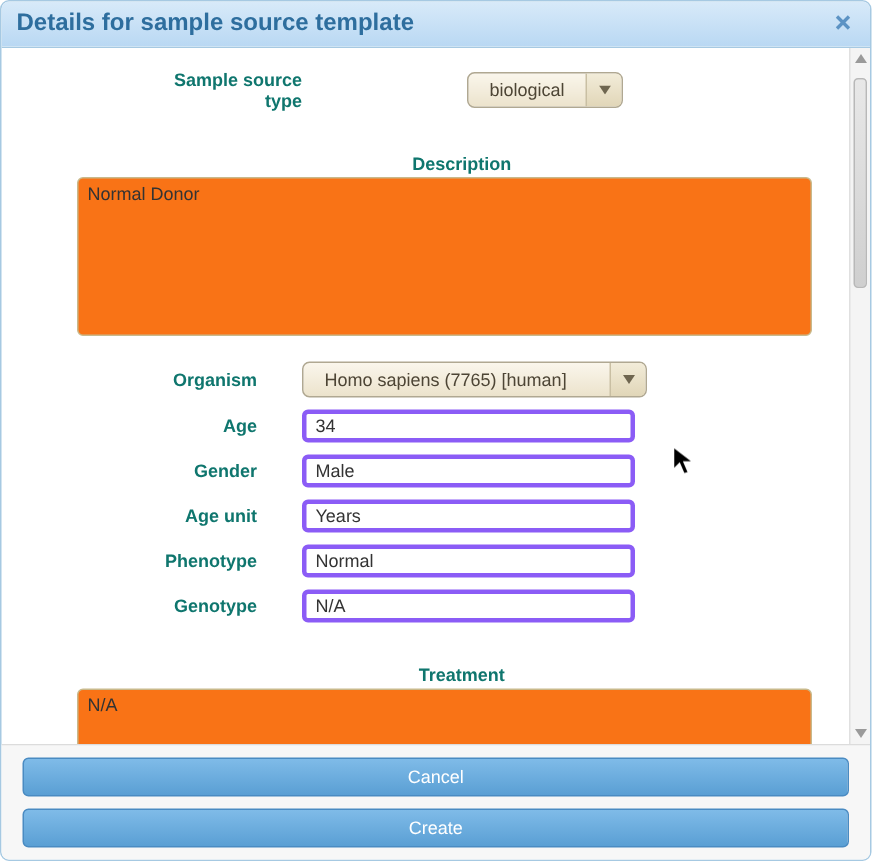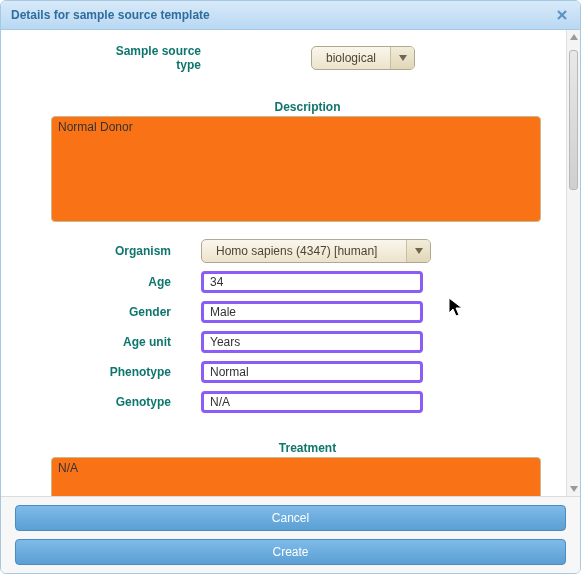--- a/index.html
+++ b/index.html
@@ -22,25 +22,25 @@
     display: flex;
     flex-direction: column;
     position: relative;
   }
   .titlebar {
     background: linear-gradient(to bottom, #d8eaf9, #b9d8f3);
     border-bottom: 1px solid #a6c9e2;
     border-radius: 5px 5px 0 0;
     padding: 6px 10px;
     display: flex;
-    align-items: center;
+    align-items: flex-start;
     justify-content: space-between;
     color: #2e6e9e;
     font-weight: bold;
-    font-size: 12px;
+    font-size: 16px;
   }
   .close-icon {
     width: 16px;
     height: 16px;
     display: flex;
     align-items: center;
     justify-content: center;
     cursor: pointer;
   }
   .close-icon svg { stroke: #5c93c4; stroke-width: 2.2; }
@@ -227,21 +227,21 @@
 
       <div class="desc-block">
         <div class="label">Description</div>
         <textarea class="textarea" style="">Normal Donor</textarea>
       </div>
 
       <div class="row">
         <div class="label">Organism</div>
         <div class="col-input">
           <div class="dropdown wide">
-            <span class="dd-text">Homo sapiens (4347) [human]</span>
+            <span class="dd-text">Homo sapiens (7765) [human]</span>
             <span class="dd-btn">
               <svg width="8" height="6" viewBox="0 0 8 6">
                   <path d="M0 0 L8 0 L4 6 Z"></path>
                 </svg>
             </span>
           </div>
         </div>
       </div>
 
       <div class="row">

